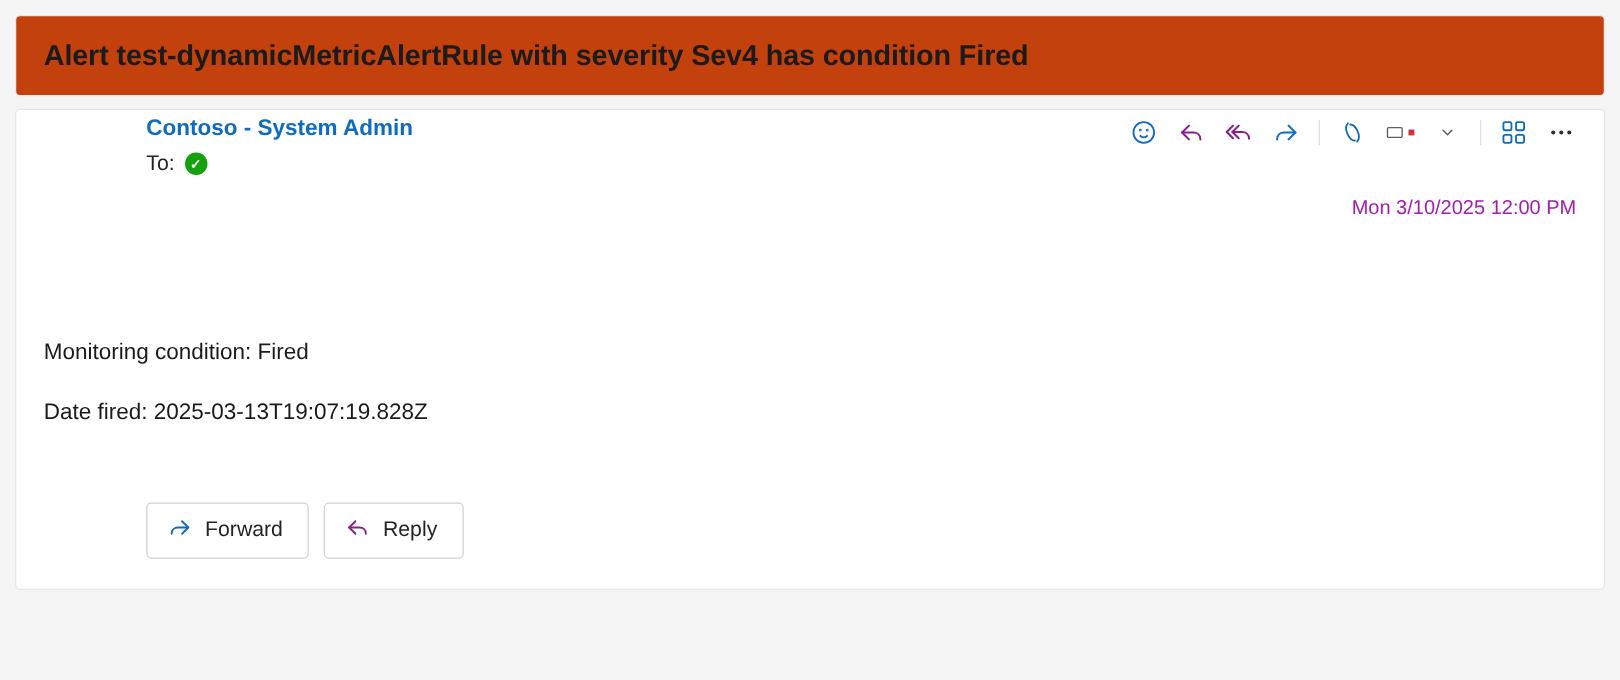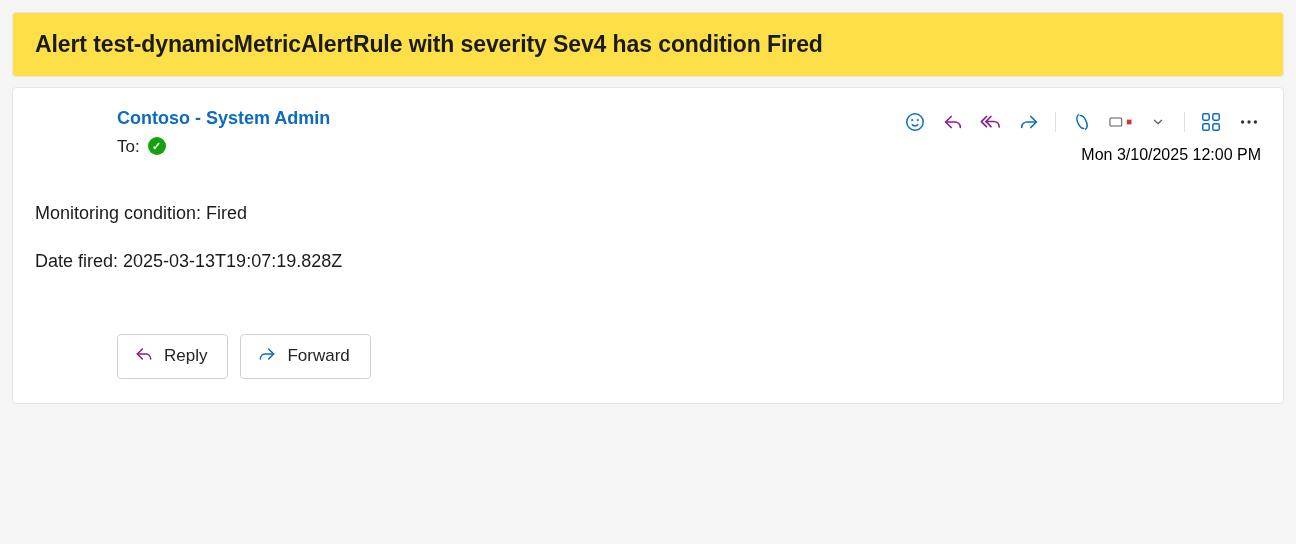--- a/index.html
+++ b/index.html
@@ -4,54 +4,54 @@
   <style>
     * { box-sizing: border-box; margin: 0; padding: 0; }
     body {
       font-family: "Segoe UI", -apple-system, BlinkMacSystemFont, sans-serif;
       background: #f5f5f5;
       padding: 12px;
       font-size: 15px;
       color: #1b1b1b;
     }
     .subject-box {
-      background: #fde047;
+      background: #c2410c;
       border: 1px solid #e6e6e6;
       border-radius: 4px;
       padding: 18px 22px;
       margin-bottom: 10px;
     }
     .subject {
       font-size: 23px;
       font-weight: 700;
       color: #1b1b1b;
       letter-spacing: -0.1px;
     }
     .message-box {
       background: #fff;
       border: 1px solid #e6e6e6;
       border-radius: 4px;
-      padding: 20px 22px 24px 22px;
+      padding: 4px 22px 24px 22px;
     }
     .header-row {
       display: flex;
       align-items: flex-start;
       justify-content: space-between;
     }
     .sender-col {
       padding-left: 82px;
     }
     .sender {
       color: #0f6cbd;
       font-weight: 600;
       font-size: 18px;
     }
     .recipient-row {
       display: flex;
-      align-items: flex-start;
+      align-items: center;
       gap: 8px;
       margin-top: 8px;
       font-size: 17px;
       color: #242424;
     }
     .presence-dot {
       width: 18px;
       height: 18px;
       display: inline-flex;
       align-items: center;
@@ -83,25 +83,26 @@
       justify-content: center;
       cursor: pointer;
       color: #605e5c;
     }
     .sep {
       width: 1px;
       height: 20px;
       background: #e0e0e0;
     }
     .timestamp {
-      color: #000000;
+      color: #a21caf;
       font-size: 16px;
+      margin-top: 28px;
     }
     .body-content {
-      margin-top: 36px;
+      margin-top: 92px;
       font-size: 18px;
       color: #1b1b1b;
       line-height: 1.55;
     }
     .body-content p {
       margin-bottom: 20px;
     }
     .body-buttons {
       display: flex;
       gap: 12px;
@@ -228,31 +229,31 @@
     </div>
   </div>
 
   <div class="body-content">
     <p>Monitoring condition: Fired</p>
     <p>Date fired: 2025-03-13T19:07:19.828Z</p>
   </div>
 
   <div class="body-buttons">
     <button class="btn">
+      <span class="forward-arrow">
+        <svg viewBox="0 0 24 24" fill="none" stroke="currentColor" stroke-width="1.8" stroke-linecap="round" stroke-linejoin="round">
+            <path d="M14 6l6 6-6 6"></path>
+            <path d="M20 12H10c-3 0-6 2-6 6"></path>
+          </svg>
+      </span>
+      <span>Forward</span>
+    </button>
+    <button class="btn">
       <span class="reply-arrow">
         <svg viewBox="0 0 24 24" fill="none" stroke="currentColor" stroke-width="1.8" stroke-linecap="round" stroke-linejoin="round">
             <path d="M10 6 4 12l6 6"></path>
             <path d="M4 12h10c3 0 6 2 6 6"></path>
           </svg>
       </span>
       <span>Reply</span>
     </button>
-    <button class="btn">
-      <span class="forward-arrow">
-        <svg viewBox="0 0 24 24" fill="none" stroke="currentColor" stroke-width="1.8" stroke-linecap="round" stroke-linejoin="round">
-            <path d="M14 6l6 6-6 6"></path>
-            <path d="M20 12H10c-3 0-6 2-6 6"></path>
-          </svg>
-      </span>
-      <span>Forward</span>
-    </button>
   </div>
 </div>
 
 </body></html>

